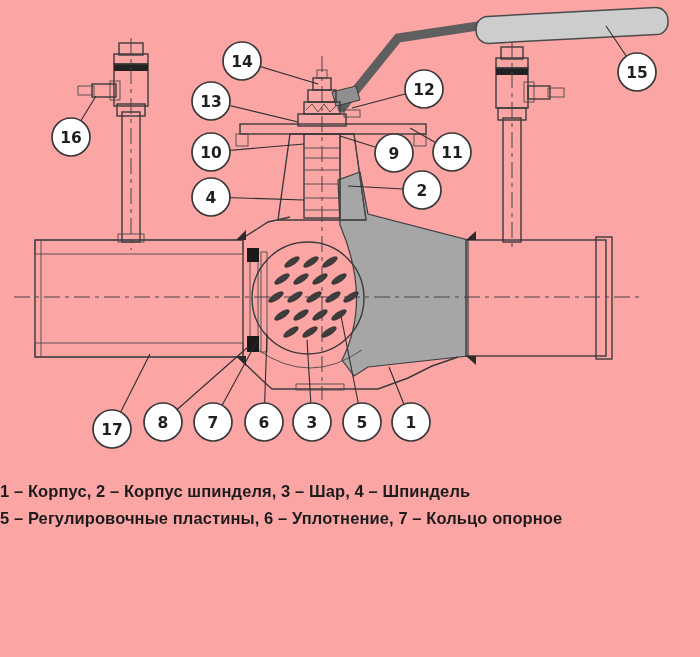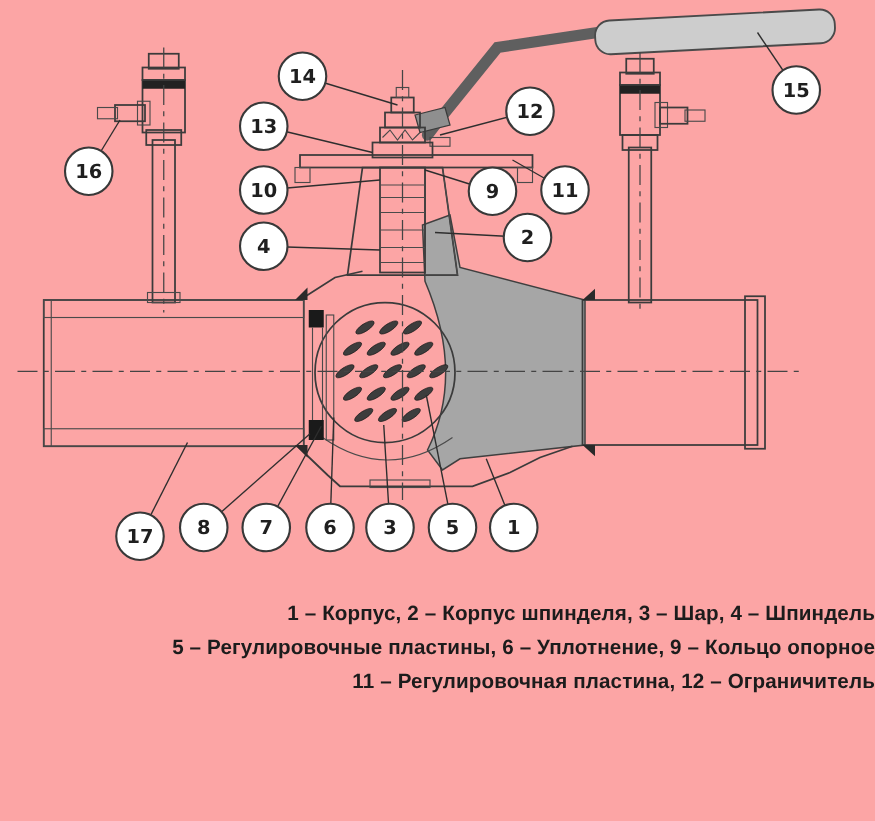--- a/index.html
+++ b/index.html
@@ -8,21 +8,21 @@
   
   .ol{stroke:#3b3b3b;stroke-width:1.4;fill:none}
   .thin{stroke:#4a4a4a;stroke-width:.9;fill:none}
   .cl{stroke:#444;stroke-width:1;stroke-dasharray:16 5 4 5;fill:none}
   .leader{stroke:#2e2e2e;stroke-width:1.1}
   .slot{fill:#3d3d3d;stroke:#161616;stroke-width:.5}
   .weld{fill:#2a2a2a}
   .callout circle{fill:#fff;stroke:#383838;stroke-width:1.7}
   .callout text{font:700 15.5px "DejaVu Sans",sans-serif;fill:#1f1f1f;text-anchor:middle}
   
-  .legend{text-align:right;padding-top:8px}
+  .legend{text-align:left;padding-top:8px}
   .legend-line{font-weight:700;font-size:16.5px;line-height:27px;color:#1c1c1c;letter-spacing:.1px;font-family:"Liberation Sans",sans-serif}
 </style>
 </head>
 <body>
 
 <div class="page">
 
   <svg width="700" height="470" viewBox="0 0 700 470">
     <defs>
       <pattern id="hatch" width="7" height="7" patternUnits="userSpaceOnUse" patternTransform="rotate(45)">
@@ -234,17 +234,16 @@
         <text x="362" y="427.5">5</text>
       </g>
     <g class="callout">
         <circle cx="411" cy="422" r="19"></circle>
         <text x="411" y="427.5">1</text>
       </g>
   </svg>
 
   <div class="legend">
     <div class="legend-line">1 – Корпус, 2 – Корпус шпинделя, 3 – Шар, 4 – Шпиндель</div>
-    <div class="legend-line">5 – Регулировочные пластины, 6 – Уплотнение, 9 – Кольцо опорное</div>
-    <div class="legend-line">11 – Регулировочная пластина, 12 – Ограничитель</div>
+    <div class="legend-line">5 – Регулировочные пластины, 6 – Уплотнение, 7 – Кольцо опорное</div>
   </div>
 
 </div>
 
 </body></html>

